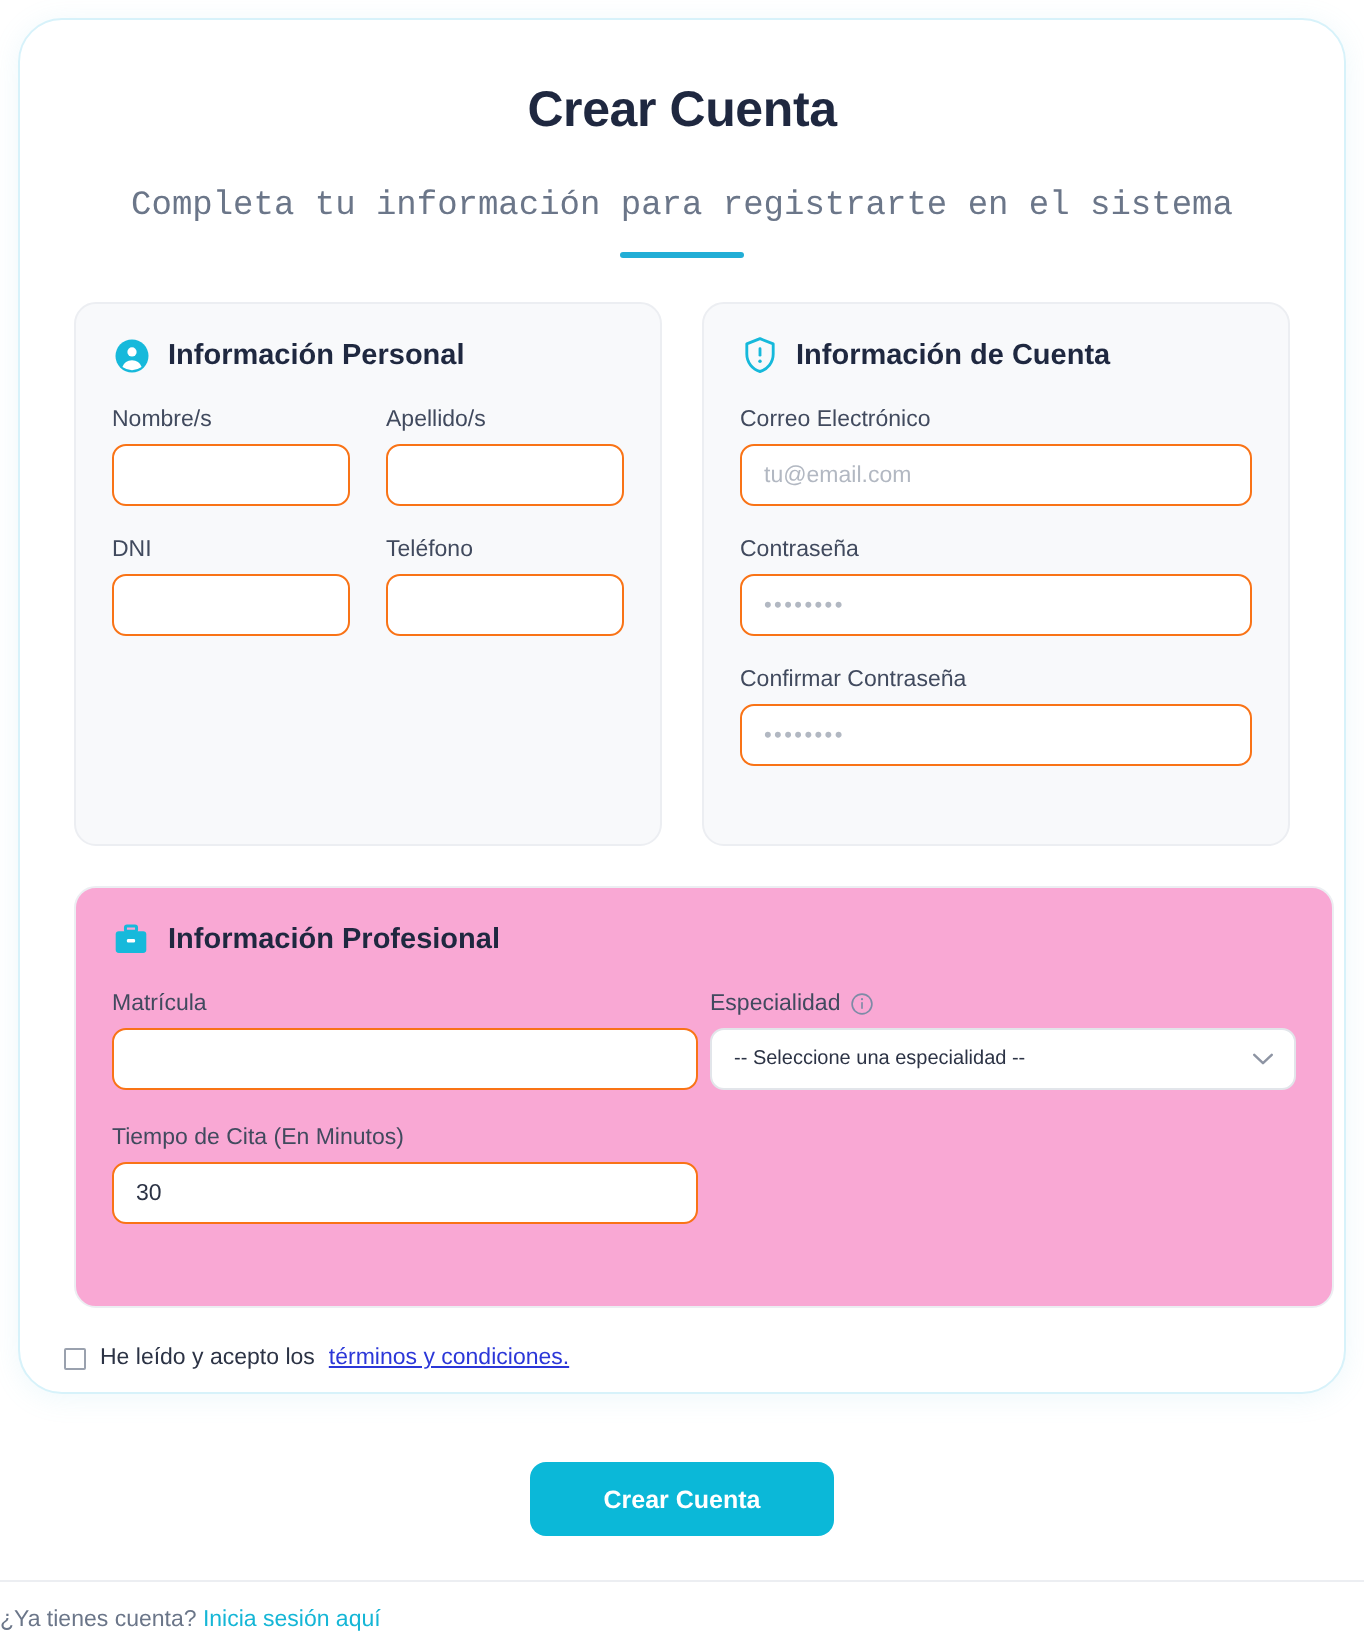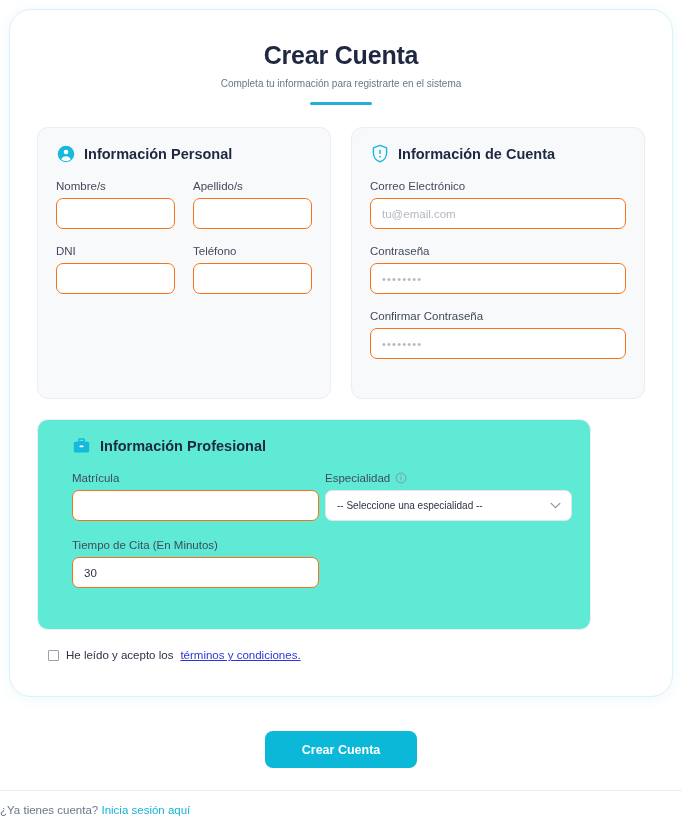--- a/index.html
+++ b/index.html
@@ -42,23 +42,24 @@
     padding-top: 30px;
   }
   .page-title {
     font-size: 25px;
     font-weight: bold;
     color: #1f2840;
     letter-spacing: -0.2px;
     line-height: 1.2;
   }
   .page-subtitle {
-    margin-top: 8px;
-    font-size: 10px;
+    margin-top: 24px;
+    font-size: 17px;
     color: #6b7689;
+    font-family: Liberation Mono, monospace;
   }
   .title-underline {
     width: 62px;
     height: 3px;
     background: #22aed6;
     border-radius: 2px;
     margin: 13px auto 0 auto;
   }
 
   
@@ -73,27 +74,27 @@
     border: 1px solid #eceef2;
     border-radius: 11px;
     box-sizing: border-box;
     padding: 16px 18px 18px 18px;
   }
   .panel-left  { width: 294px; height: 272px; }
   .panel-right { width: 294px; height: 272px; }
 
   .panel-full {
     margin: 20px 27px 0 27px;
-    width: 554px;
+    width: 630px;
     height: 211px;
-    background: #5eead4;
+    background: #f9a8d4;
     border: 1px solid #eceef2;
     border-radius: 11px;
     box-sizing: border-box;
-    padding: 16px 18px 18px 34px;
+    padding: 16px 18px 18px 18px;
   }
 
   .panel-head {
     display: flex;
     align-items: center;
     gap: 9px;
     margin-bottom: 17px;
   }
   .panel-head-title {
     font-size: 14.5px;
@@ -175,21 +176,21 @@
 
   
   .prof-row { display: flex; gap: 6px; margin-bottom: 18px; }
   .prof-col { flex: 1; min-width: 0; }
 
   
   .terms {
     display: flex;
     align-items: center;
     gap: 7px;
-    margin: 19px 0 0 38px;
+    margin: 19px 0 0 22px;
     font-size: 11.5px;
     color: #2c3345;
   }
   .chk {
     width: 11px;
     height: 11px;
     box-sizing: border-box;
     border: 1px solid #9aa1ae;
     background: #ffffff;
     border-radius: 1px;

